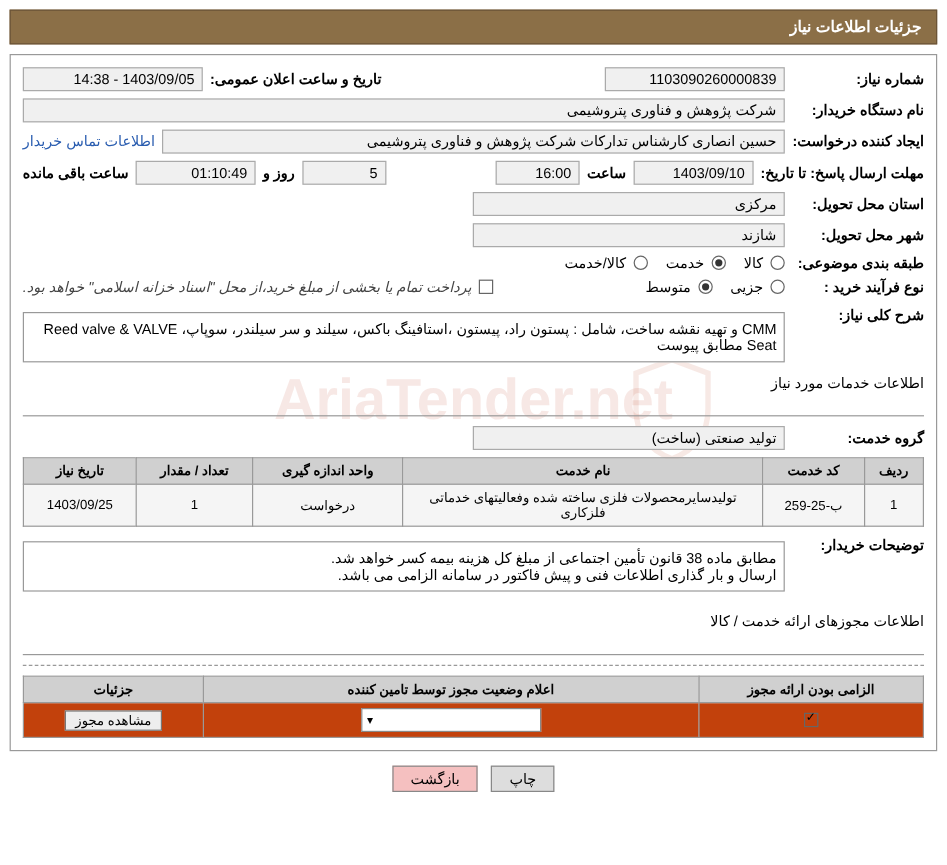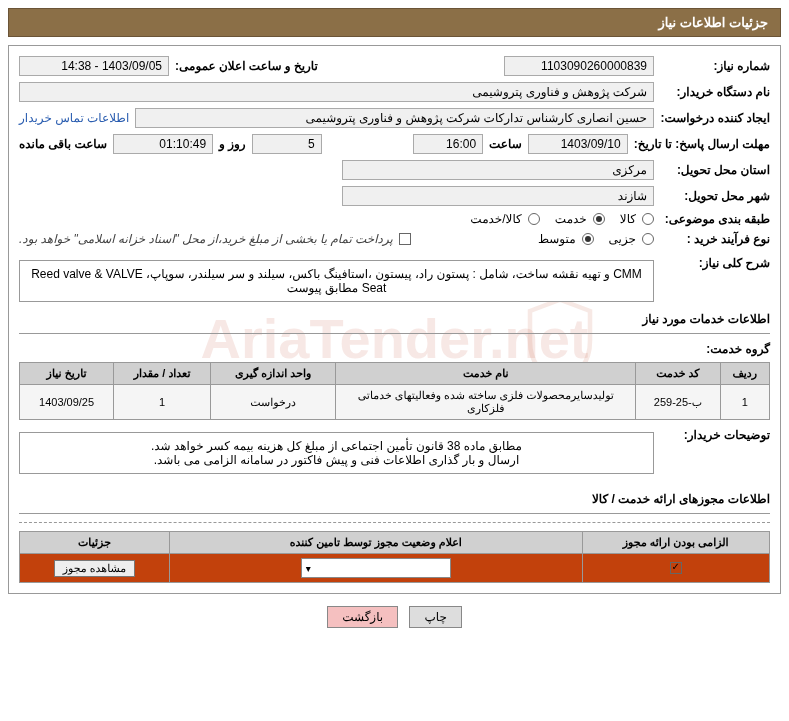--- a/index.html
+++ b/index.html
@@ -1,41 +1,41 @@
 <!DOCTYPE html>
 <html dir="rtl" lang="fa"><head>
 <meta charset="utf-8">
 <style>
 * { box-sizing: border-box; margin: 0; padding: 0; }
 body { font-family: Tahoma, Arial, sans-serif; font-size: 12px; background: #fff; direction: rtl; }
 .container { width: 789px; margin: 0 auto; padding: 8px; }
 .header-bar { background: #8b6f47; color: #fff; padding: 6px 12px; font-weight: bold; font-size: 13px; border: 1px solid #6b5437; }
 .main-box { border: 1px solid #999; padding: 10px; background: #fff; margin-top: 8px; position: relative; }
-.watermark { position: absolute; top: 260px; left: 50%; transform: translateX(-50%); font-size: 56px; color: rgba(200,100,80,0.15); font-weight: bold; pointer-events: none; z-index: 0; white-space: nowrap; }
+.watermark { position: absolute; top: 260px; left: 50%; transform: translateX(-50%); font-size: 48px; color: rgba(200,100,80,0.15); font-weight: bold; pointer-events: none; z-index: 0; white-space: nowrap; }
 .watermark-shield { position: absolute; top: 250px; right: 180px; width: 80px; height: 90px; opacity: 0.12; z-index: 0; }
 .content { position: relative; z-index: 1; }
 .row { display: flex; align-items: center; margin-bottom: 6px; gap: 6px; flex-wrap: nowrap; }
 .label { font-weight: bold; white-space: nowrap; min-width: 110px; text-align: right; }
 .label-sm { font-weight: bold; white-space: nowrap; }
 .field { background: #f0f0f0; border: 1px solid #aaa; padding: 2px 6px; min-height: 20px; display: inline-block; text-align: right; }
 .field-wide { flex: 1; }
-.field-mid { width: 312px; }
+.field-mid { width: 260px; }
 .field-sm { width: 100px; }
 .field-xs { width: 70px; }
 .field-num { width: 150px; }
 .link-text { color: #2a5db0; cursor: pointer; }
 .radio-group { display: flex; gap: 15px; align-items: center; }
 .radio-item { display: flex; align-items: center; gap: 6px; }
 .radio { width: 12px; height: 12px; border: 1px solid #666; border-radius: 50%; display: inline-block; position: relative; }
 .radio.checked::after { content: ''; position: absolute; width: 6px; height: 6px; background: #333; border-radius: 50%; top: 2px; left: 2px; }
 .checkbox { width: 12px; height: 12px; border: 1px solid #666; display: inline-block; }
 .checkbox.checked::after { content: '✓'; font-size: 10px; position: relative; top: -3px; }
 .note-text { color: #444; font-style: italic; }
-.desc-box { border: 1px solid #999; padding: 6px; margin-top: 4px; background: #fff; min-height: 40px; text-align: center; direction: rtl; }
-.section-title { font-weight: bold; border-bottom: 1px solid #999; padding-bottom: 7px; margin: 10px 0 8px 0; }
+.desc-box { border: 1px solid #999; padding: 6px; margin-top: 4px; background: #fff; min-height: 40px; text-align: right; direction: rtl; }
+.section-title { font-weight: normal; border-bottom: 1px solid #999; padding-bottom: 20px; margin: 10px 0 8px 0; }
 table { width: 100%; border-collapse: collapse; margin-top: 4px; }
 th { background: #d0d0d0; border: 1px solid #999; padding: 4px; font-weight: bold; font-size: 11px; }
 td { border: 1px solid #999; padding: 4px; text-align: center; background: #f5f5f5; font-size: 11px; }
 .license-table td { background: #c2410c; }
 .btn-row { text-align: center; margin-top: 12px; }
 .btn { border: 1px solid #888; padding: 3px 14px; margin: 0 4px; font-family: inherit; font-size: 12px; cursor: pointer; }
 .btn-print { background: #ddd; }
 .btn-back { background: #f5c0c0; }
 .btn-view { background: #eee; border: 1px solid #777; padding: 1px 8px; font-size: 11px; }
 .select-empty { width: 150px; height: 20px; border: 1px solid #888; background: #fff; display: inline-flex; align-items: center; justify-content: flex-end; padding: 0 4px; }
@@ -137,20 +137,21 @@
 
       <div class="row" style="align-items:flex-start; margin-top:10px;">
         <span class="label">شرح کلی نیاز:</span>
         <div class="desc-box field-wide">CMM و تهیه نقشه ساخت، شامل : پستون راد، پیستون ،استافینگ باکس، سیلند و سر سیلندر، سوپاپ، Reed valve &amp; VALVE Seat مطابق پیوست</div>
       </div>
 
       <div class="section-title">اطلاعات خدمات مورد نیاز</div>
 
       <div class="row">
         <span class="label">گروه خدمت:</span>
+        <span class="field field-mid">تولید صنعتی (ساخت)</span>
       </div>
 
       <table>
         <thead>
           <tr>
             <th>ردیف</th>
             <th>کد خدمت</th>
             <th style="width:40%">نام خدمت</th>
             <th>واحد اندازه گیری</th>
             <th>تعداد / مقدار</th>

